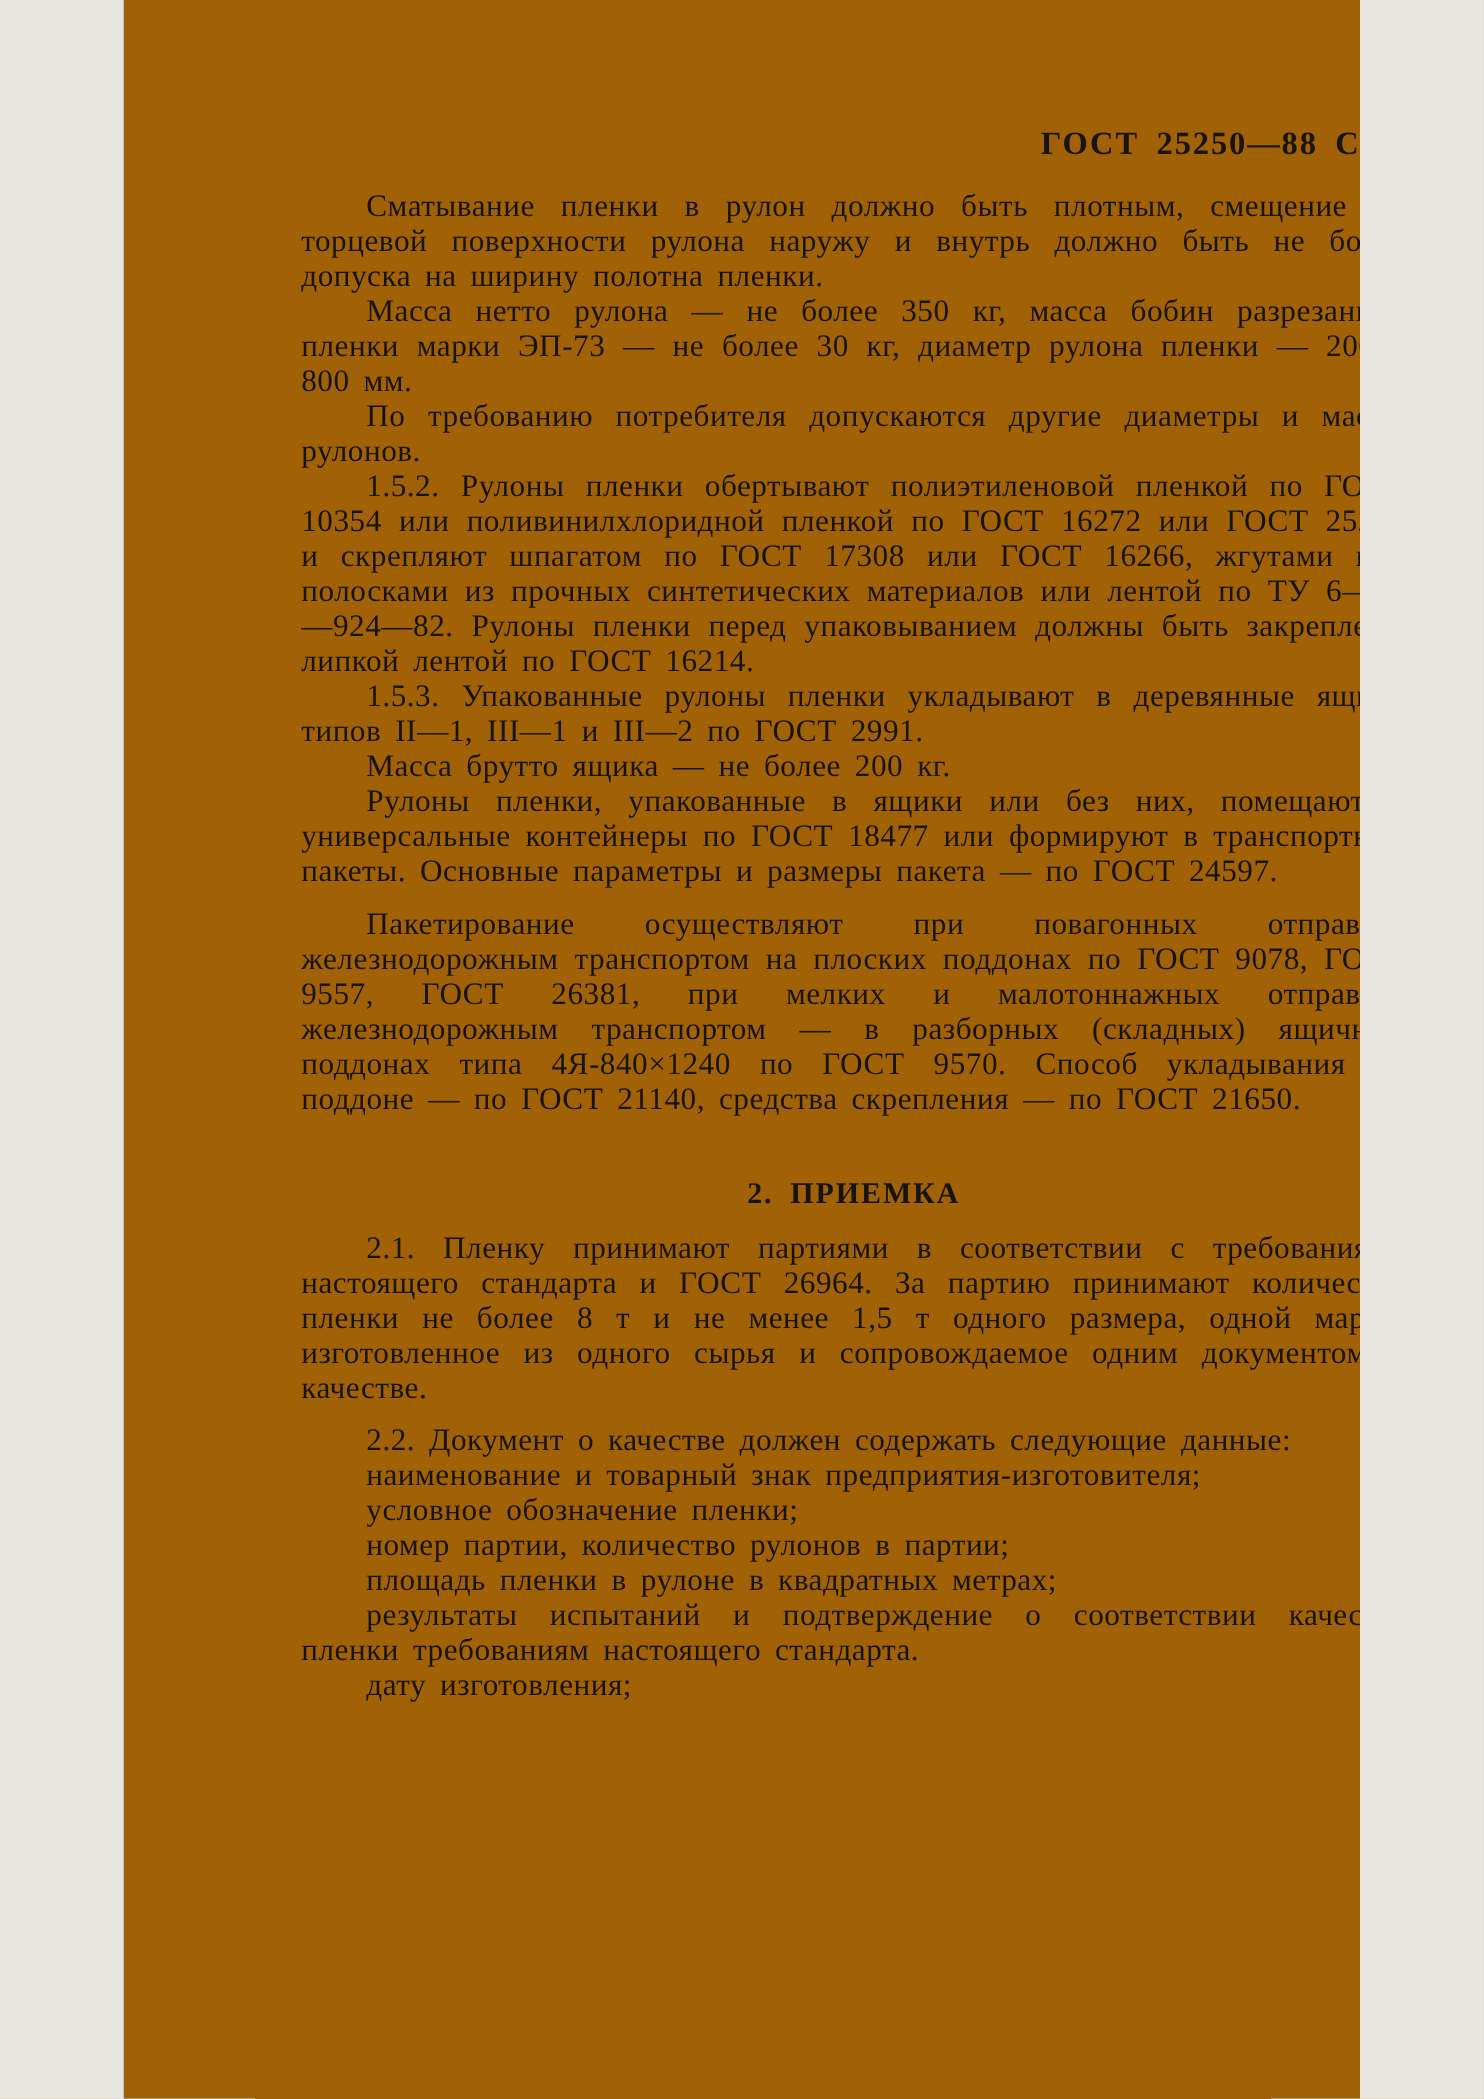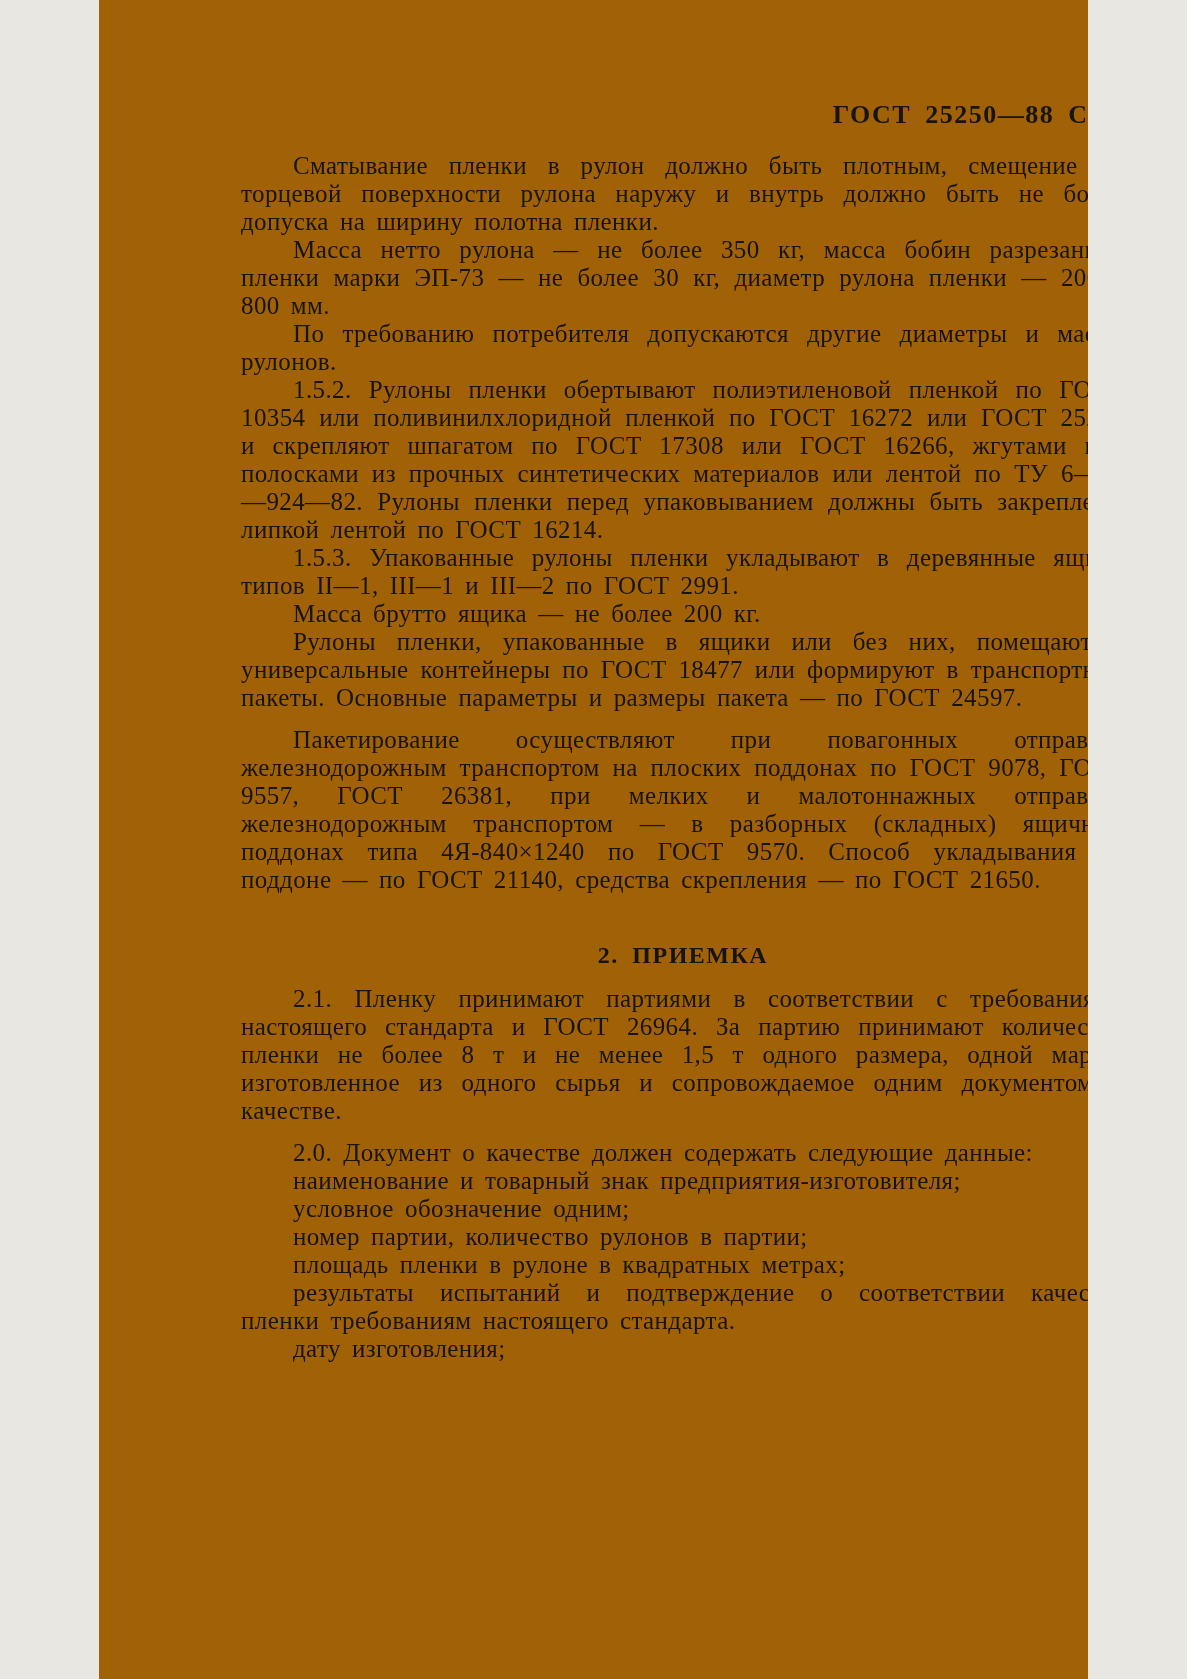--- a/index.html
+++ b/index.html
@@ -69,24 +69,24 @@
     <p class="para">По требованию потребителя допускаются другие диаметры и массы рулонов.</p>
     <p class="para">1.5.2. Рулоны пленки обертывают полиэтиленовой пленкой по ГОСТ 10354 или поливинилхлоридной пленкой по ГОСТ 16272 или ГОСТ 25250 и скрепляют шпагатом по ГОСТ 17308 или ГОСТ 16266, жгутами или полосками из прочных синтетических материалов или лентой по ТУ 6—17—924—82. Рулоны пленки перед упаковыванием должны быть закреплены липкой лентой по ГОСТ 16214.</p>
     <p class="para">1.5.3. Упакованные рулоны пленки укладывают в деревянные ящики типов II—1, III—1 и III—2 по ГОСТ 2991.</p>
     <p class="para">Масса брутто ящика — не более 200 кг.</p>
     <p class="para">Рулоны пленки, упакованные в ящики или без них, помещают в универсальные контейнеры по ГОСТ 18477 или формируют в транспортные пакеты. Основные параметры и размеры пакета — по ГОСТ 24597.</p>
     <p class="para gap-before">Пакетирование осуществляют при повагонных отправках железнодорожным транспортом на плоских поддонах по ГОСТ 9078, ГОСТ 9557, ГОСТ 26381, при мелких и малотоннажных отправках железнодорожным транспортом — в разборных (складных) ящичных поддонах типа 4Я-840×1240 по ГОСТ 9570. Способ укладывания на поддоне — по ГОСТ 21140, средства скрепления — по ГОСТ 21650.</p>
 
     <h2 class="section-heading">2. ПРИЕМКА</h2>
 
     <p class="para">2.1. Пленку принимают партиями в соответствии с требованиями настоящего стандарта и ГОСТ 26964. За партию принимают количество пленки не более 8 т и не менее 1,5 т одного размера, одной марки, изготовленное из одного сырья и сопровождаемое одним документом о качестве.</p>
-    <p class="para gap-before">2.0. Документ о качестве должен содержать следующие данные:</p>
+    <p class="para gap-before">2.2. Документ о качестве должен содержать следующие данные:</p>
 
     <p class="para">наименование и товарный знак предприятия-изготовителя;</p>
-    <p class="para">условное обозначение одним;</p>
+    <p class="para">условное обозначение пленки;</p>
     <p class="para">номер партии, количество рулонов в партии;</p>
     <p class="para">площадь пленки в рулоне в квадратных метрах;</p>
     <p class="para">результаты испытаний и подтверждение о соответствии качества пленки требованиям настоящего стандарта.</p>
     <p class="para">дату изготовления;</p>
 
   </div>
 
 </div>
 
 </body></html>

